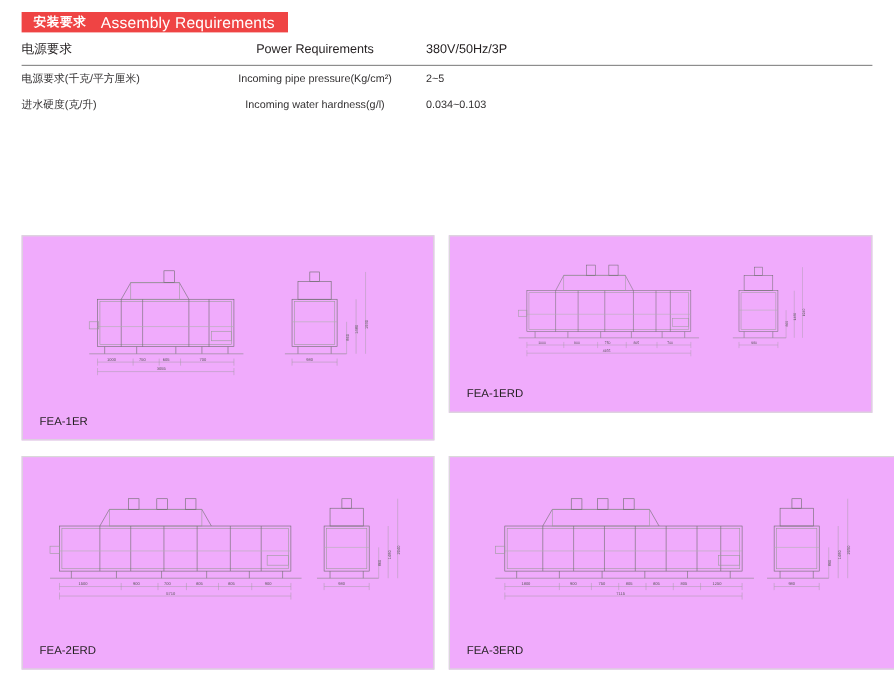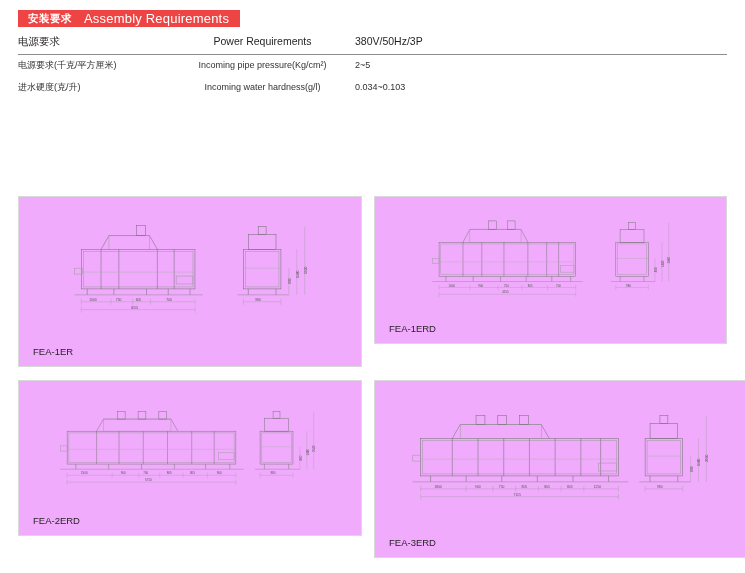--- a/index.html
+++ b/index.html
@@ -85,21 +85,21 @@
   }
   .panel-label {
     position: absolute;
     left: 14px;
     bottom: 9px;
     font-size: 9.5px;
     color: #231f20;
   }
   .p1 { left: 18px;  top: 196px; width: 344px; height: 171px; }
   .p2 { left: 374px; top: 196px; width: 353px; height: 148px; }
-  .p3 { left: 18px;  top: 380px; width: 344px; height: 156px; padding-left: 44px; }
+  .p3 { left: 18px;  top: 380px; width: 344px; height: 178px; padding-left: 44px; }
   .p4 { left: 374px; top: 380px; width: 387px; height: 178px; }
 
   .draw {
     position: absolute;
     left: 0; top: 0;
     width: 100%;
     height: 100%;
     pointer-events: none;
   }
   .dim-text {

